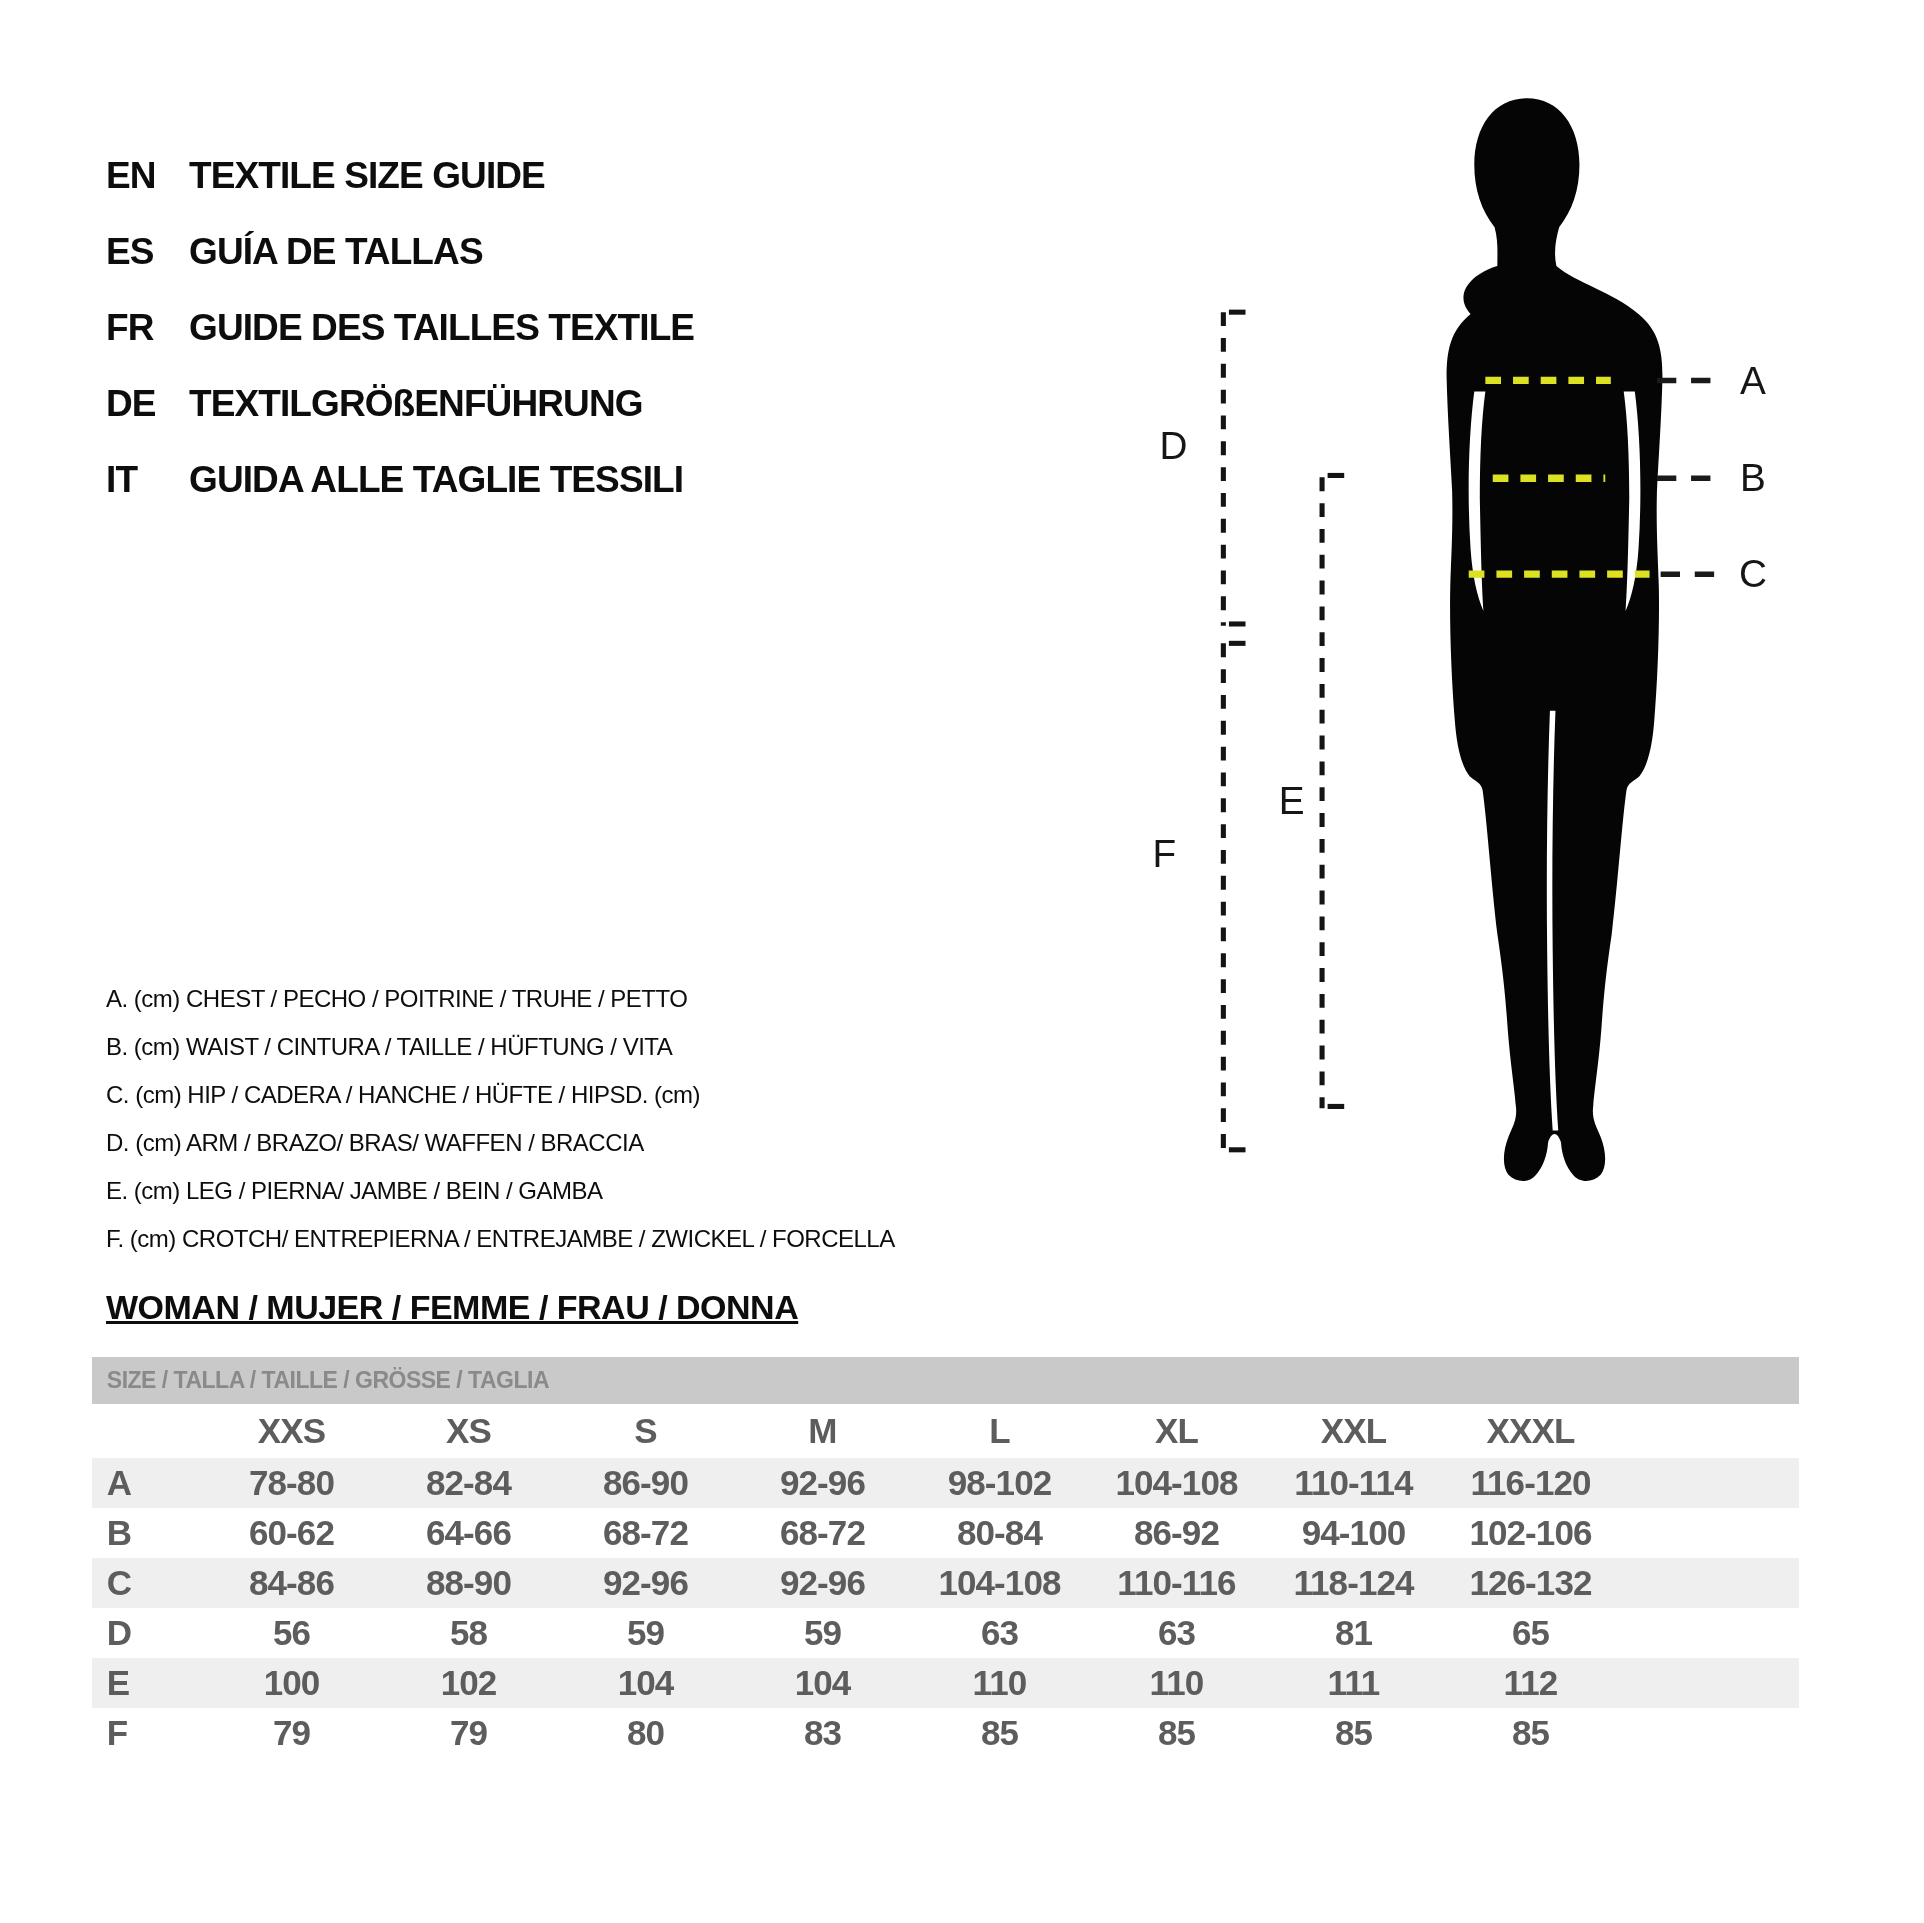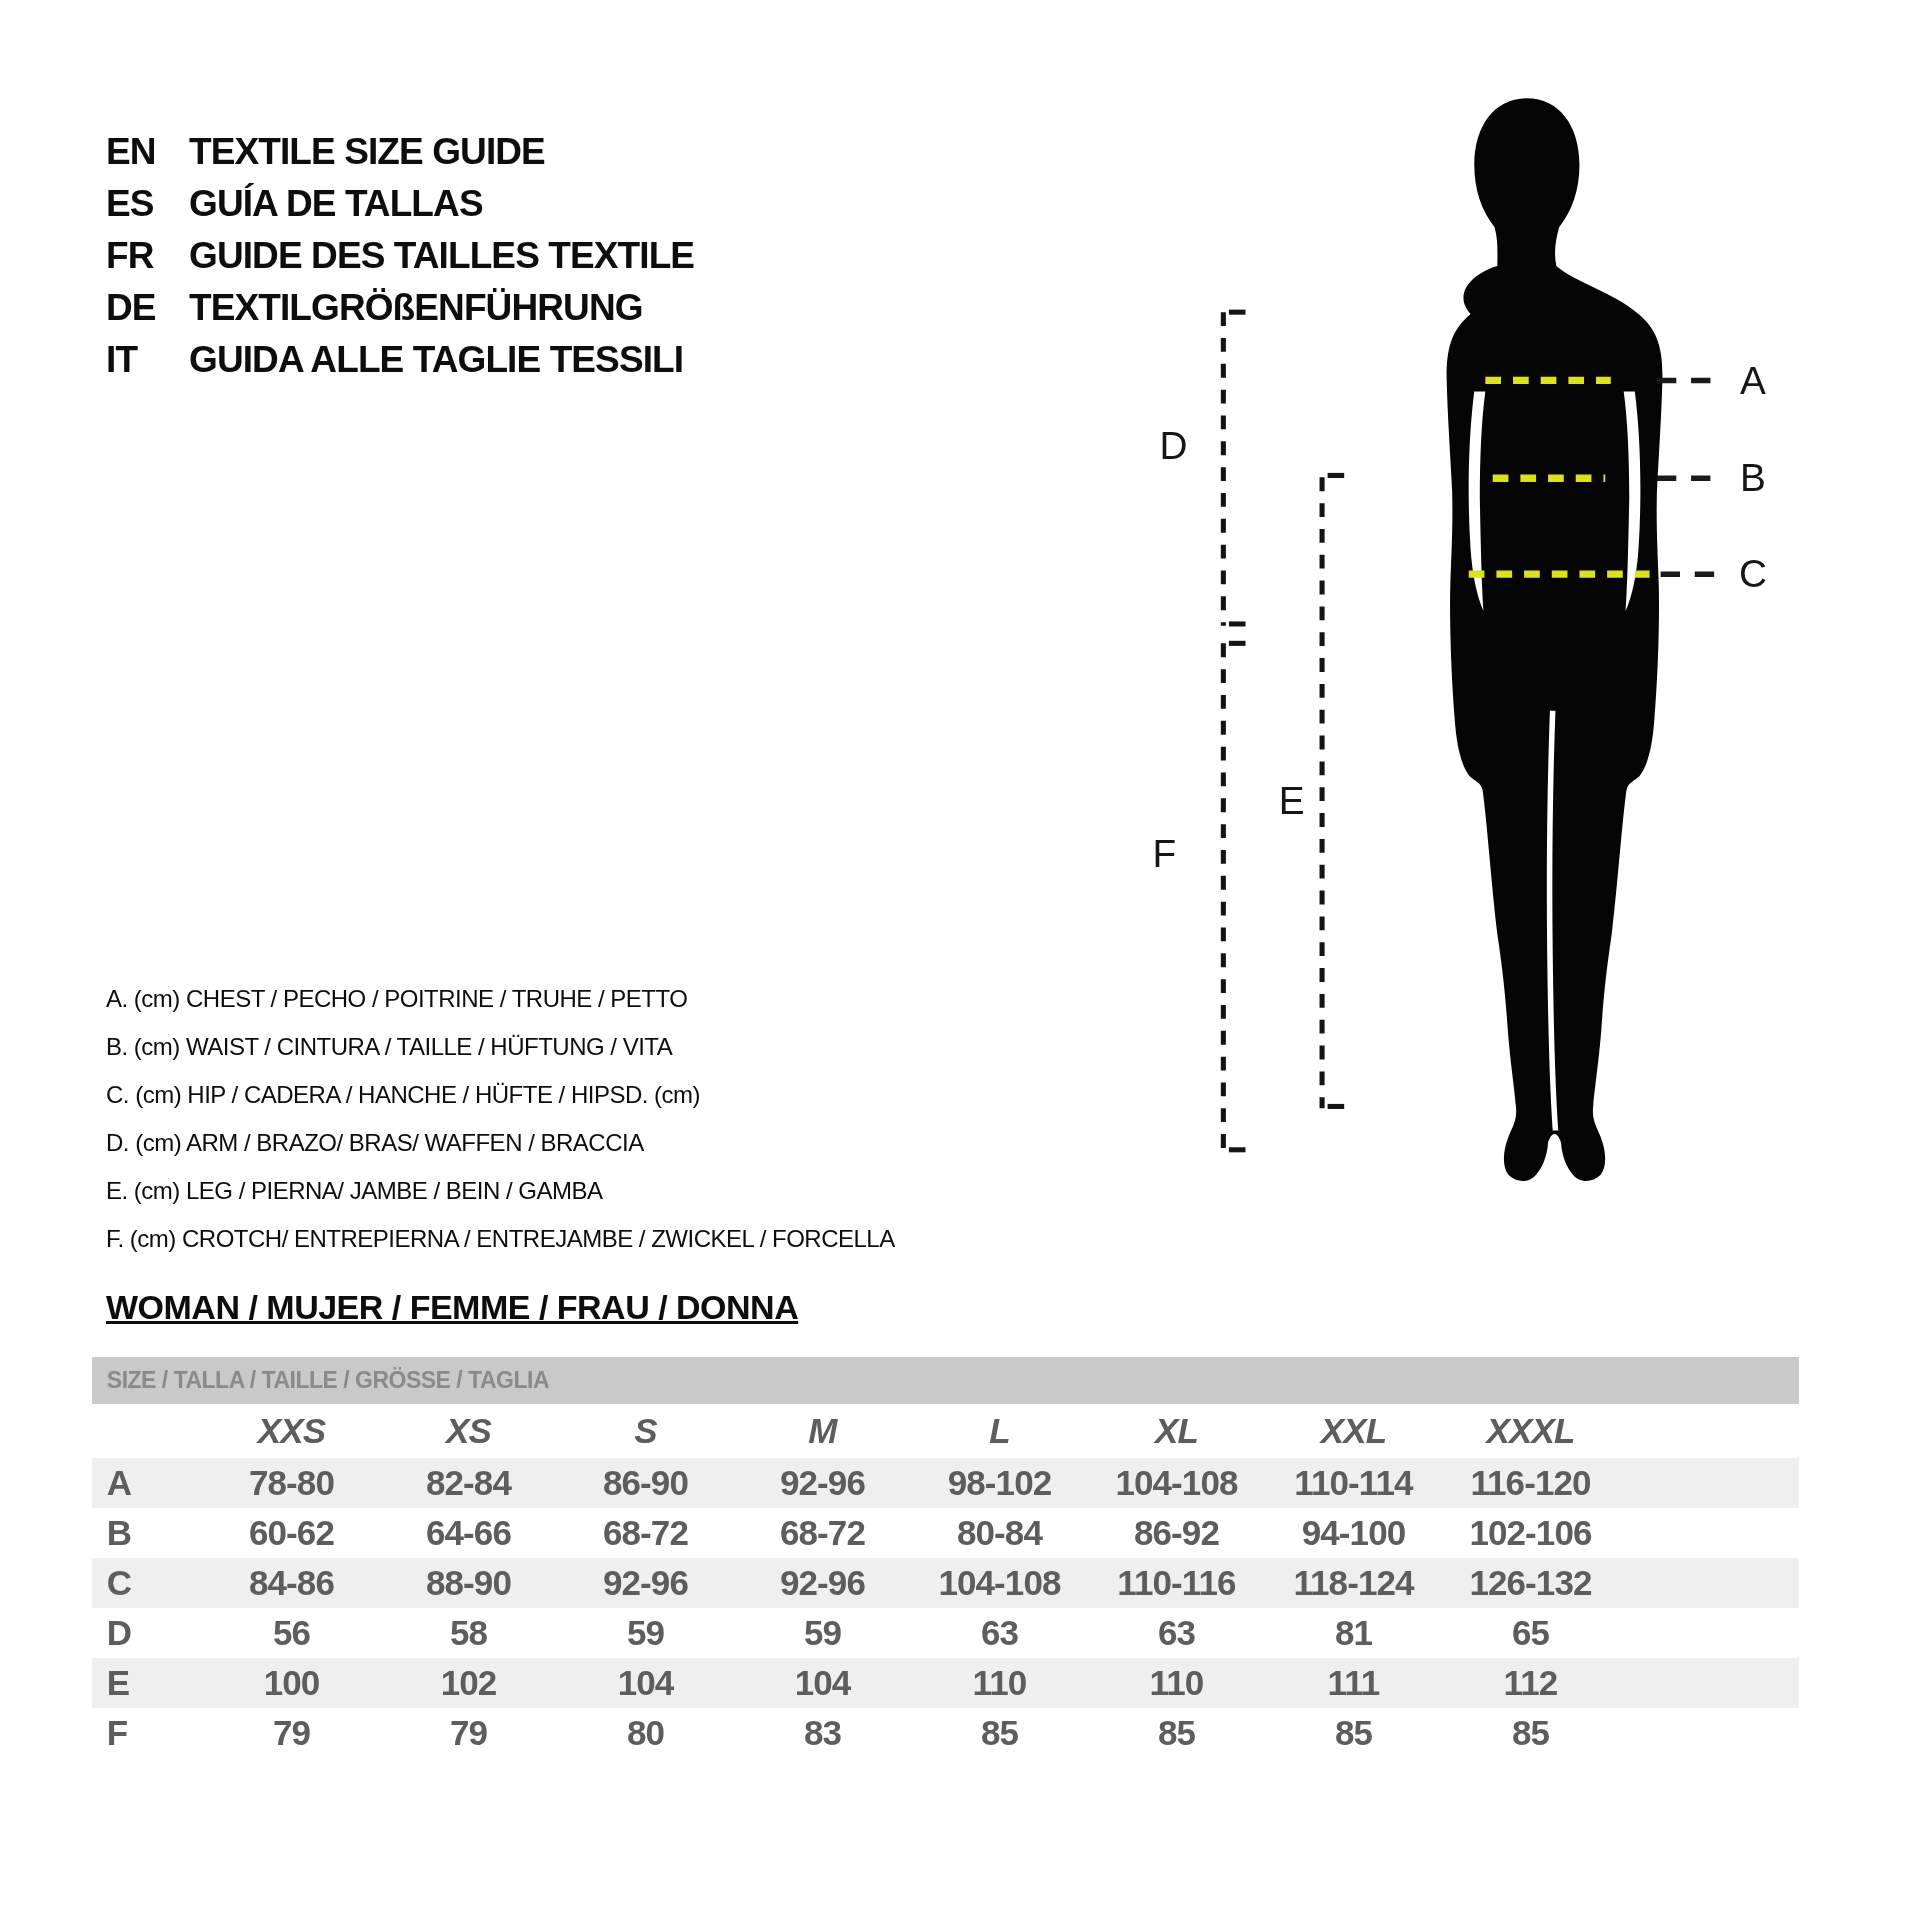--- a/index.html
+++ b/index.html
@@ -10,21 +10,21 @@
     --table-fg:#5d5d5d;
     --ink:#0d0d0d;
   }
   html,body{margin:0;padding:0;background:#fff;}
   .page{position:relative;width:1924px;height:1923px;background:#ffffff;
         font-family:"Liberation Sans",sans-serif;overflow:hidden;}
 
   
   .lang-block{position:absolute;left:106px;top:126px;}
   .lang-row{display:flex;height:52px;align-items:center;font-weight:700;
-            font-size:37px;letter-spacing:-0.9px;color:var(--ink);}
+            font-size:37px;letter-spacing:-0.9px;color:var(--ink);margin-top:24px;}
   .lang-code{width:83px;flex:0 0 83px;}
 
   
   .fig{position:absolute;left:1061px;top:83px;width:738px;height:1117px;}
   .fig text{font-family:"Liberation Sans",sans-serif;font-size:42px;fill:#161616;}
   .silhouette{fill:#050505;}
   .cutout{fill:#ffffff;}
   .dash-accent{stroke:var(--accent);stroke-width:8;stroke-dasharray:17 13;fill:none;}
   .dash-ink{stroke:#1a1a1a;stroke-width:6;stroke-dasharray:21 16;fill:none;}
   .dash-vert{stroke:#141414;stroke-width:5.5;stroke-dasharray:15 13;fill:none;}
@@ -158,21 +158,21 @@
     <div class="measure-line">D. (cm) ARM / BRAZO/ BRAS/ WAFFEN / BRACCIA</div>
     <div class="measure-line">E. (cm) LEG / PIERNA/ JAMBE / BEIN / GAMBA</div>
     <div class="measure-line">F. (cm) CROTCH/ ENTREPIERNA / ENTREJAMBE / ZWICKEL / FORCELLA</div>
   </div>
 
   <div class="gender-heading">WOMAN / MUJER / FEMME / FRAU / DONNA</div>
 
   <div class="size-table">
     <div class="table-banner">SIZE / TALLA / TAILLE / GRÖSSE / TAGLIA</div>
 
-    <div class="trow header" style="height:54px;font-style:italic;">
+    <div class="trow header" style="height:54px;">
       <span class="rowlabel"></span>
       <span>XXS</span>
       <span>XS</span>
       <span>S</span>
       <span>M</span>
       <span>L</span>
       <span>XL</span>
       <span>XXL</span>
       <span>XXXL</span>
       <span></span>

